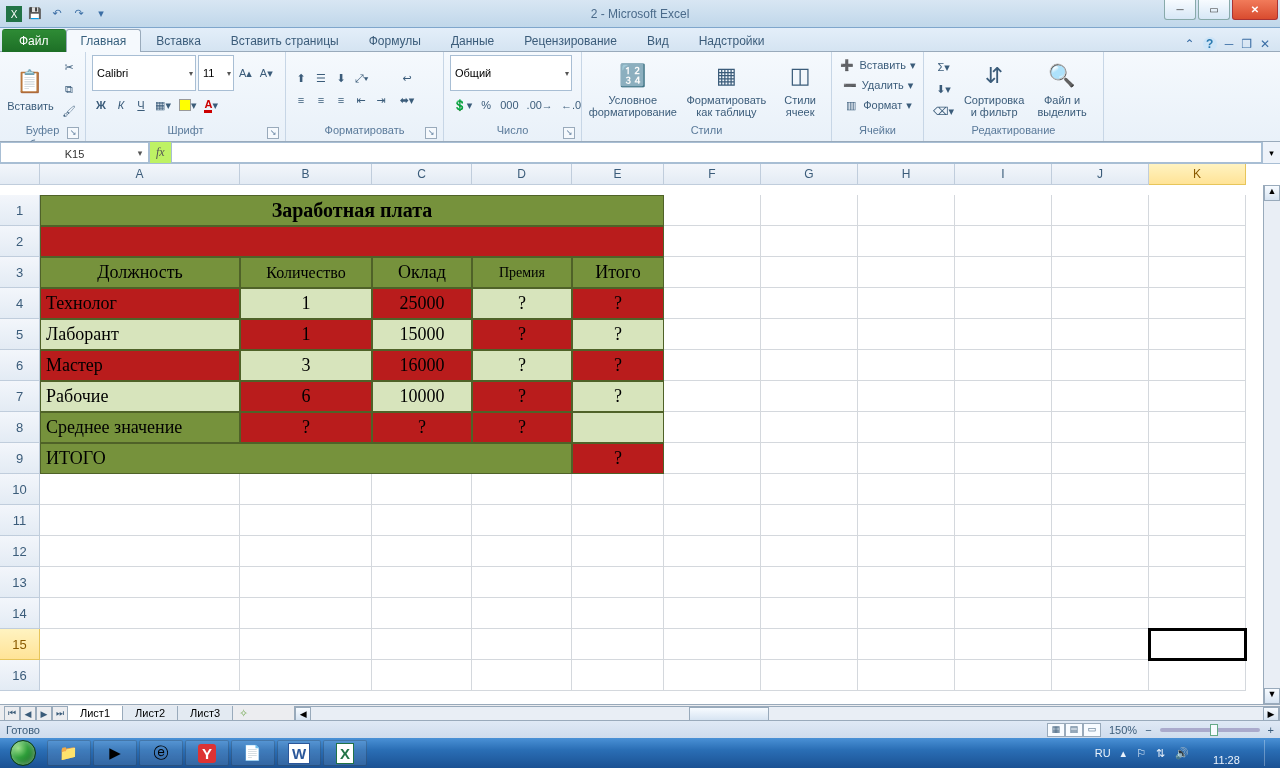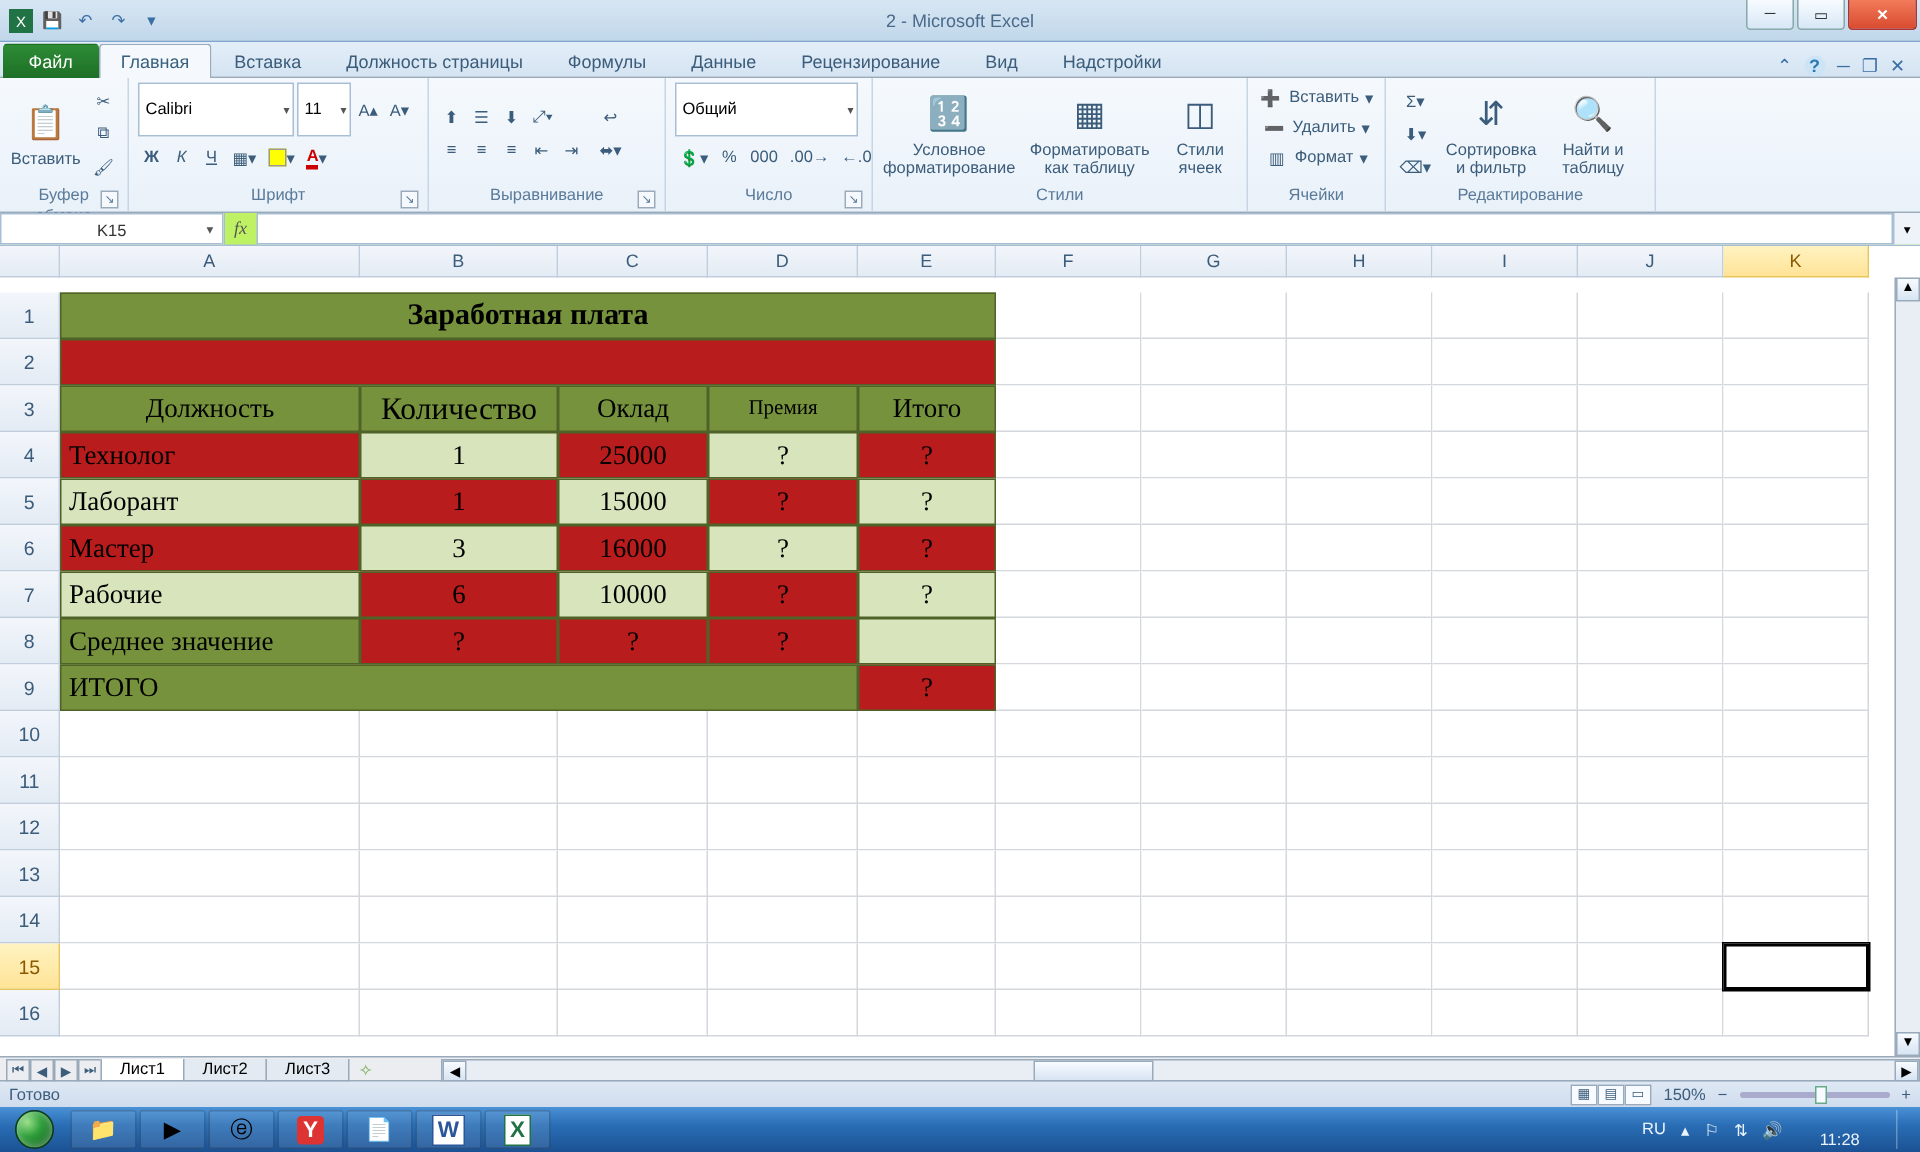--- a/index.html
+++ b/index.html
@@ -113,21 +113,21 @@
     <div class="win-btn">─</div>
     <div class="win-btn">▭</div>
     <div class="win-btn close">✕</div>
   </div>
 </div>
 
 <div class="tabrow">
   <div class="mtab file">Файл</div>
   <div class="mtab active">Главная</div>
   <div class="mtab">Вставка</div>
-  <div class="mtab">Должность страницы</div>
+  <div class="mtab">Вставить страницы</div>
   <div class="mtab">Формулы</div>
   <div class="mtab">Данные</div>
   <div class="mtab">Рецензирование</div>
   <div class="mtab">Вид</div>
   <div class="mtab">Надстройки</div>
   <div class="help-icons">
     <span>⌃</span>
     <span style="color:#2a7ab0;background:#cde4f7;border-radius:50%;width:14px;height:14px;display:inline-flex;align-items:center;justify-content:center;font-weight:bold;">?</span>
     <span>─</span>
     <span>❐</span>
@@ -187,21 +187,21 @@
           <span class="smbtn">≡</span>
           <span class="smbtn">⇤</span>
           <span class="smbtn">⇥</span>
         </div>
       </div>
       <div class="col">
         <span class="smbtn" style="width:26px">↩</span>
         <span class="smbtn" style="width:26px">⬌▾</span>
       </div>
     </div>
-    <div class="group-label"><span>Выравнивание</span><span class="lau">↘</span></div>
+    <div class="group-label"><span>Форматировать</span><span class="lau">↘</span></div>
   </div>
 
   <div class="group" style="width:138px">
     <div class="group-body col" style="align-items:flex-start;gap:4px">
       <span class="combo" style="width:122px">Общий</span>
       <div class="row">
         <span class="smbtn">💲▾</span>
         <span class="smbtn">%</span>
         <span class="smbtn">000</span>
         <span class="smbtn">.00→</span>
@@ -244,21 +244,21 @@
         <span class="smbtn">Σ▾</span>
         <span class="smbtn">⬇▾</span>
         <span class="smbtn">⌫▾</span>
       </div>
       <div class="bigbtn" style="width:66px">
           <div class="bigico">⇵</div>
           <span>Сортировка и фильтр</span>
         </div>
       <div class="bigbtn" style="width:62px">
           <div class="bigico">🔍</div>
-          <span>Найти и таблицу</span>
+          <span>Файл и выделить</span>
         </div>
     </div>
     <div class="group-label">Редактирование</div>
   </div>
 </div>
 
 <div class="fxrow">
   <div class="namebox">
     <div class="val">K15</div>
     <div class="dd">▾</div>
@@ -295,21 +295,21 @@
       <div class="rowhead">2</div>
       <div class="cell lg bord" style="grid-column: 2 / span 5;"></div>
       <div class="cell"></div>
       <div class="cell"></div>
       <div class="cell"></div>
       <div class="cell"></div>
       <div class="cell"></div>
       <div class="cell"></div>
       <div class="rowhead">3</div>
       <div class="cell dg bord center" style="font-size: 18px;">Должность</div>
-      <div class="cell dg bord center" style="font-size: 21px;">Количество</div>
+      <div class="cell dg bord center" style="font-size: 16px;">Количество</div>
       <div class="cell dg bord center" style="font-size: 18px;">Оклад</div>
       <div class="cell dg bord center" style="font-size: 14px;">Премия</div>
       <div class="cell dg bord center" style="font-size: 18px;">Итого</div>
       <div class="cell"></div>
       <div class="cell"></div>
       <div class="cell"></div>
       <div class="cell"></div>
       <div class="cell"></div>
       <div class="cell"></div>
       <div class="rowhead">4</div>

